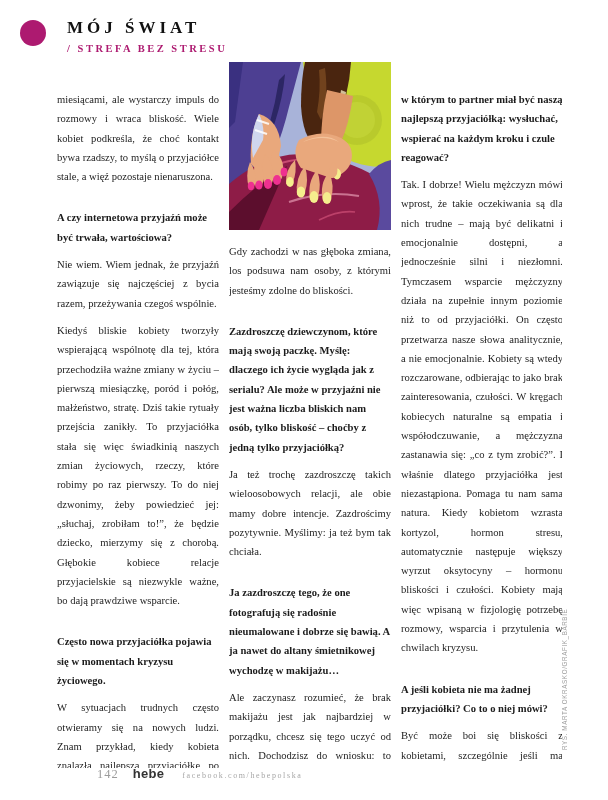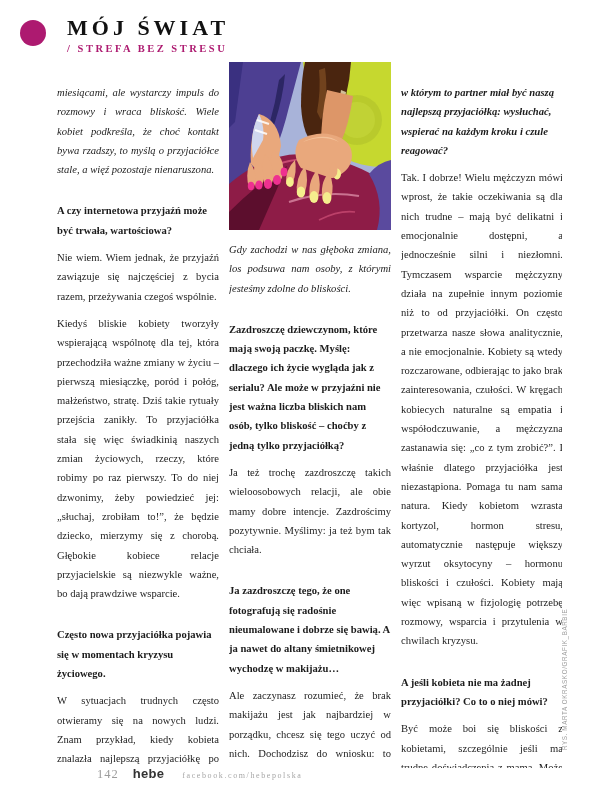--- a/index.html
+++ b/index.html
@@ -13,42 +13,42 @@
   }
   .page { position:absolute; inset:0; background:#fff; }
 
   
   .header { position:absolute; left:20px; top:18px; display:flex; align-items:flex-start; }
   .dot {
     width:26px; height:26px; border-radius:50%;
     background:#ad1a70; margin-right:21px; margin-top:2px;
   }
   .section-title {
-    font-size:22px; font-weight:bold; letter-spacing:4px;
+    font-size:17px; font-weight:bold; letter-spacing:4px;
     color:#111; line-height:20px;
   }
   .section-subtitle {
     font-size:10.5px; font-weight:bold; letter-spacing:2.5px;
     color:#ad1a70; margin-top:5px;
   }
 
   
   .columns {
     position:absolute; left:57px; top:62px; width:505px; height:706px;
     display:flex; gap:10px; overflow:hidden;
   }
   .col { width:162px; flex:0 0 162px; overflow:hidden; }
   .pad-top { padding-top:16px; }
   .col p {
     font-size:10.6px; line-height:19.3px; text-align:justify;
     hyphens:auto; -webkit-hyphens:auto;
   }
   .col p.q { font-weight:bold; text-align:left; margin-top:22px; }
   .col p.a { margin-top:8px; }
-  .col > div > p:first-child, .col > p:first-child { margin-top:5px;font-style:italic; }
+  .col > div > p:first-child, .col > p:first-child { margin-top:12px; }
 
   
   .illo { width:162px; height:168px; margin-bottom:10px; overflow:hidden; }
   .illo svg { display:block; }
 
   
   .footer {
     position:absolute; left:57px; top:766px;
     display:flex; align-items:baseline;
   }

